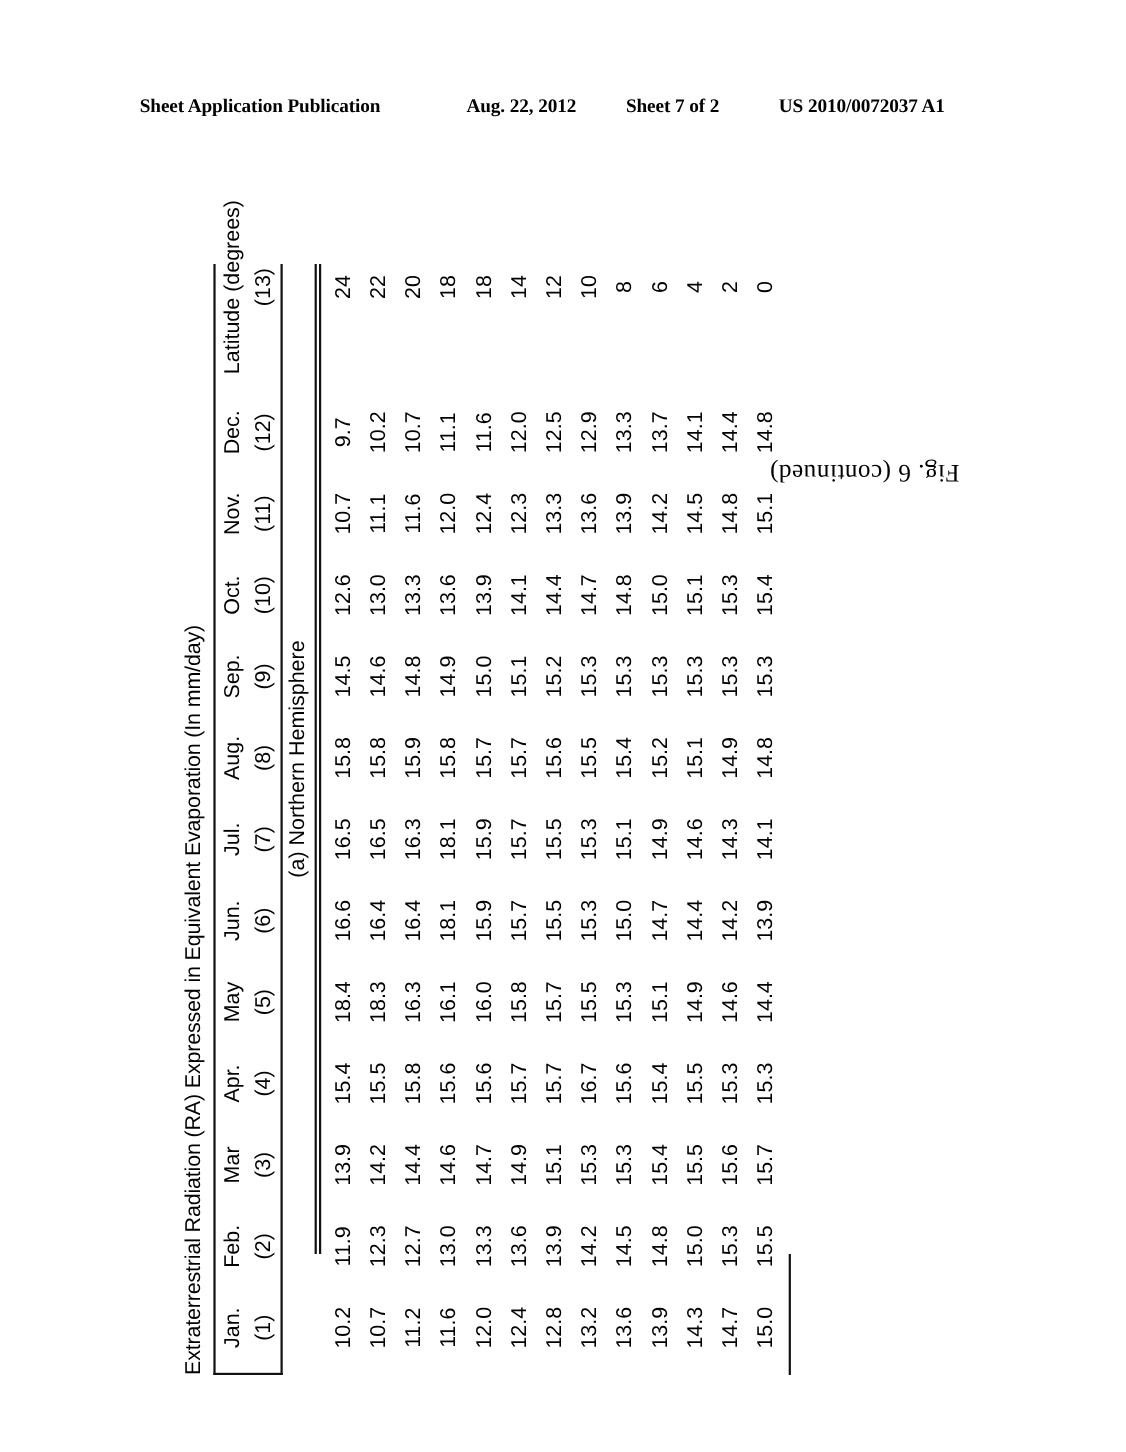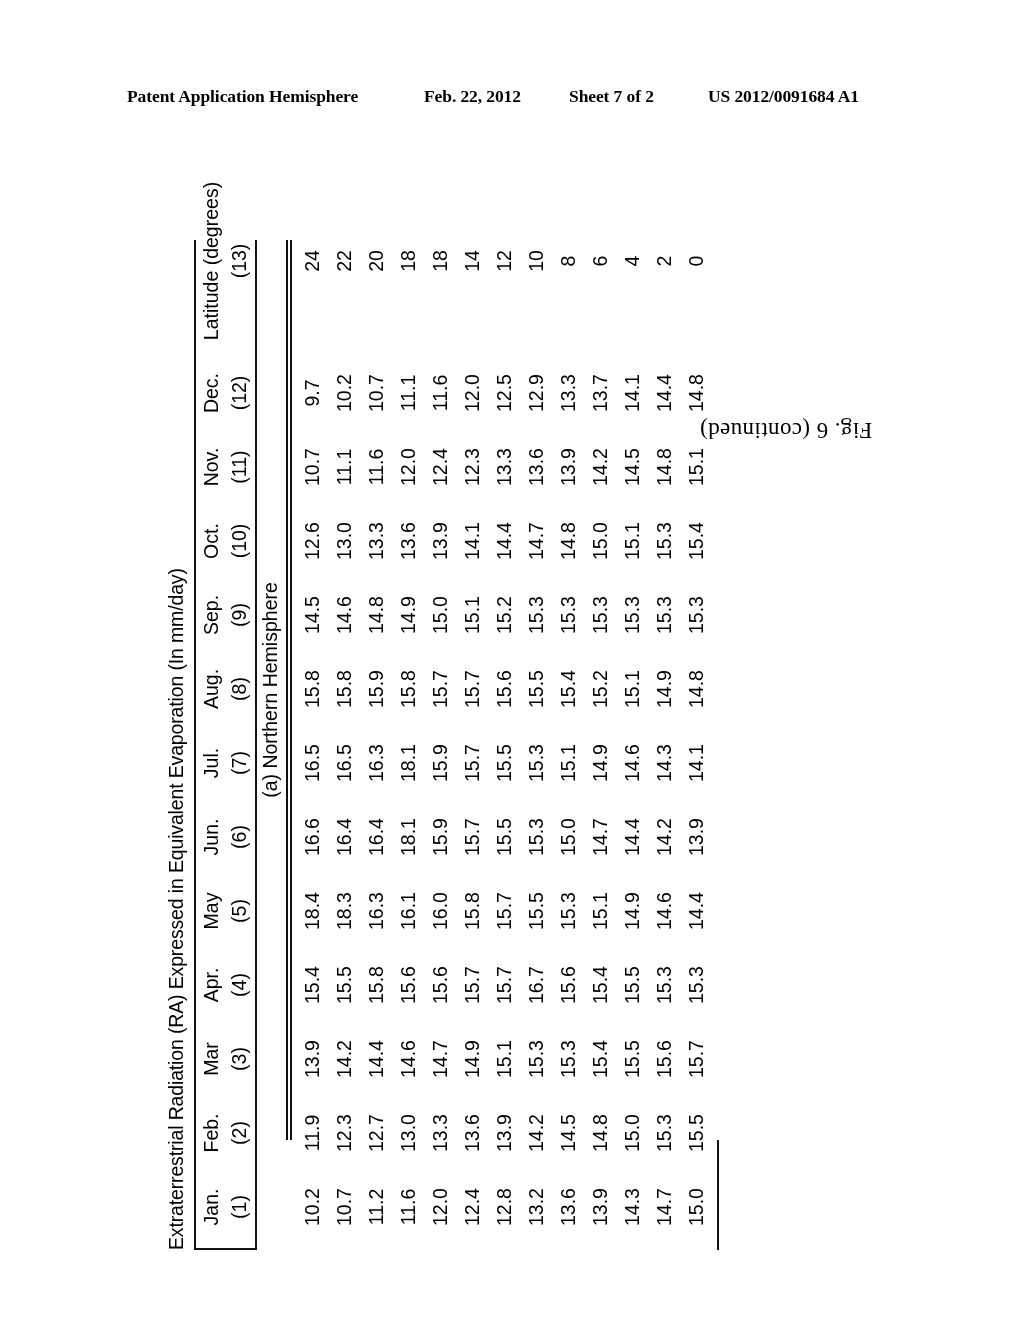--- a/index.html
+++ b/index.html
@@ -151,24 +151,24 @@
     font-family: "Liberation Serif", serif;
     font-size: 23px;
     letter-spacing: 0.4px;
     white-space: nowrap;
   }
 </style>
 </head>
 <body>
 
 <div class="page-header">
-  <span class="ph-pub">Patent Application Hemisphere</span>
-  <span class="ph-date">Feb. 22, 2012</span>
+  <span class="ph-pub">Sheet Application Publication</span>
+  <span class="ph-date">Aug. 22, 2012</span>
   <span class="ph-sheet">Sheet 7 of 2</span>
-  <span class="ph-num">US 2012/0091684 A1</span>
+  <span class="ph-num">US 2010/0072037 A1</span>
 </div>
 
 <div id="figure-rot">
   <div id="figure-inner">
 
     <div class="tbl-title">Extraterrestrial Radiation (RA) Expressed in Equivalent Evaporation (In mm/day)</div>
 
     <div class="rule rule-top"></div>
     <div class="rule rule-left"></div>
     <div class="rule rule-hdr-a"></div>

